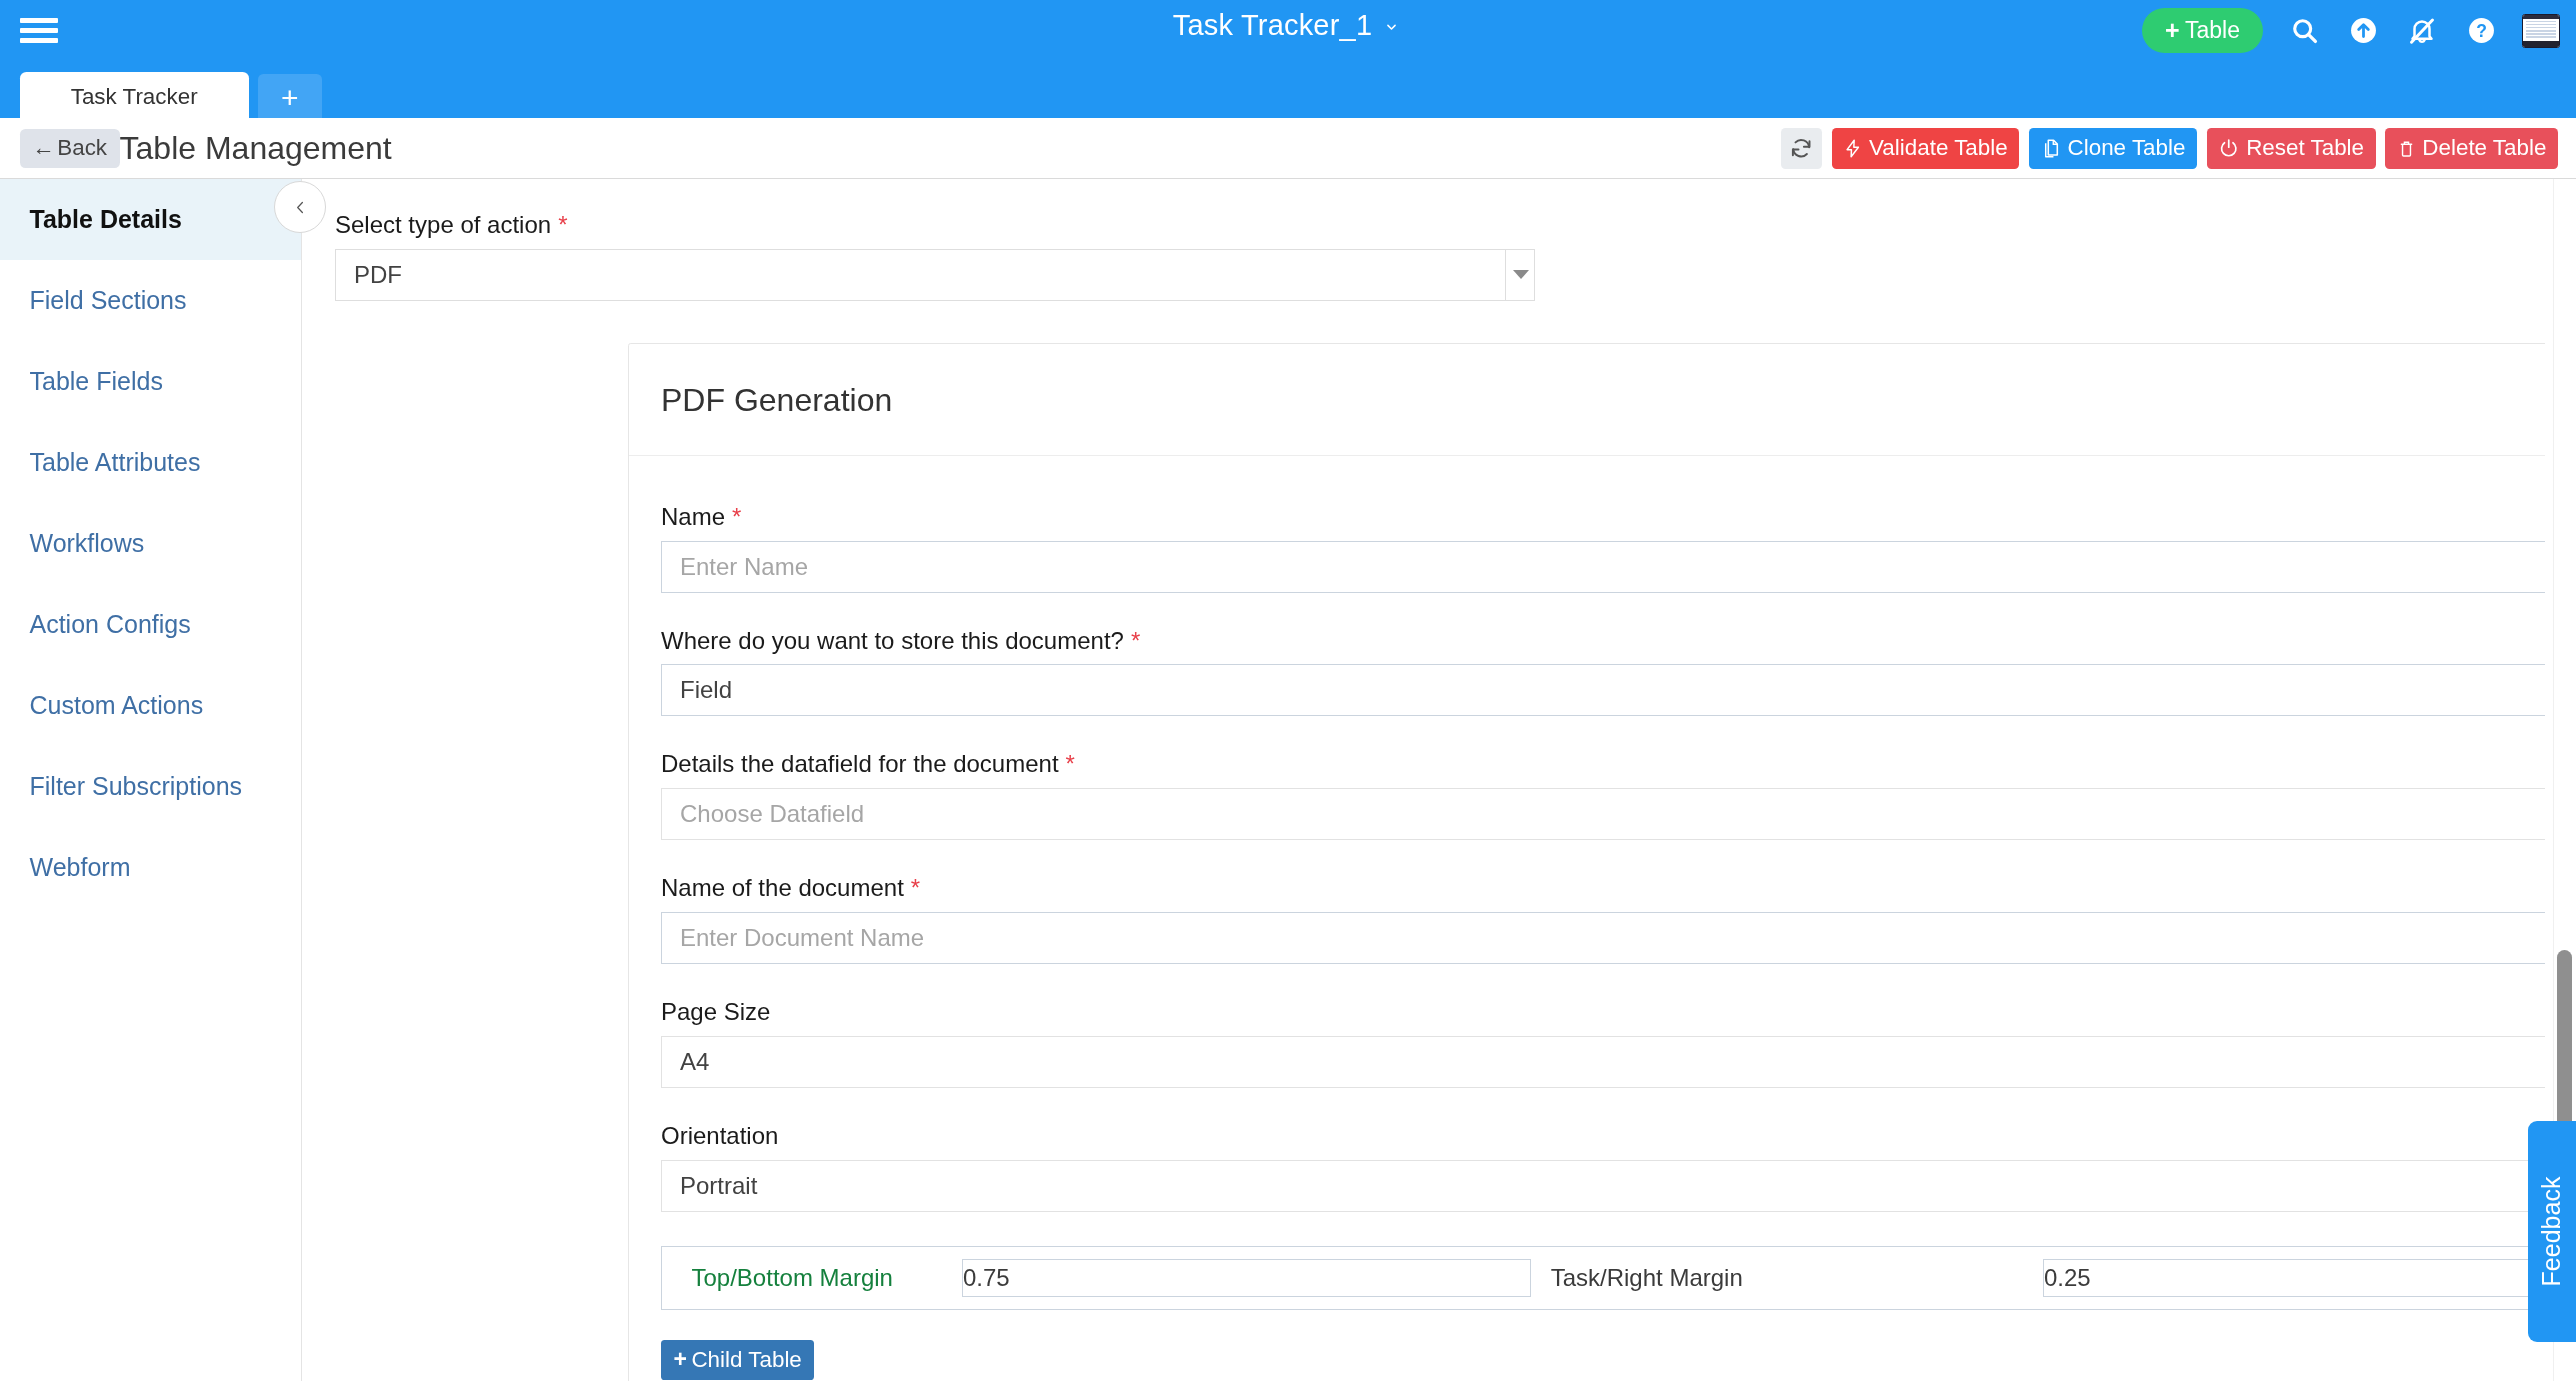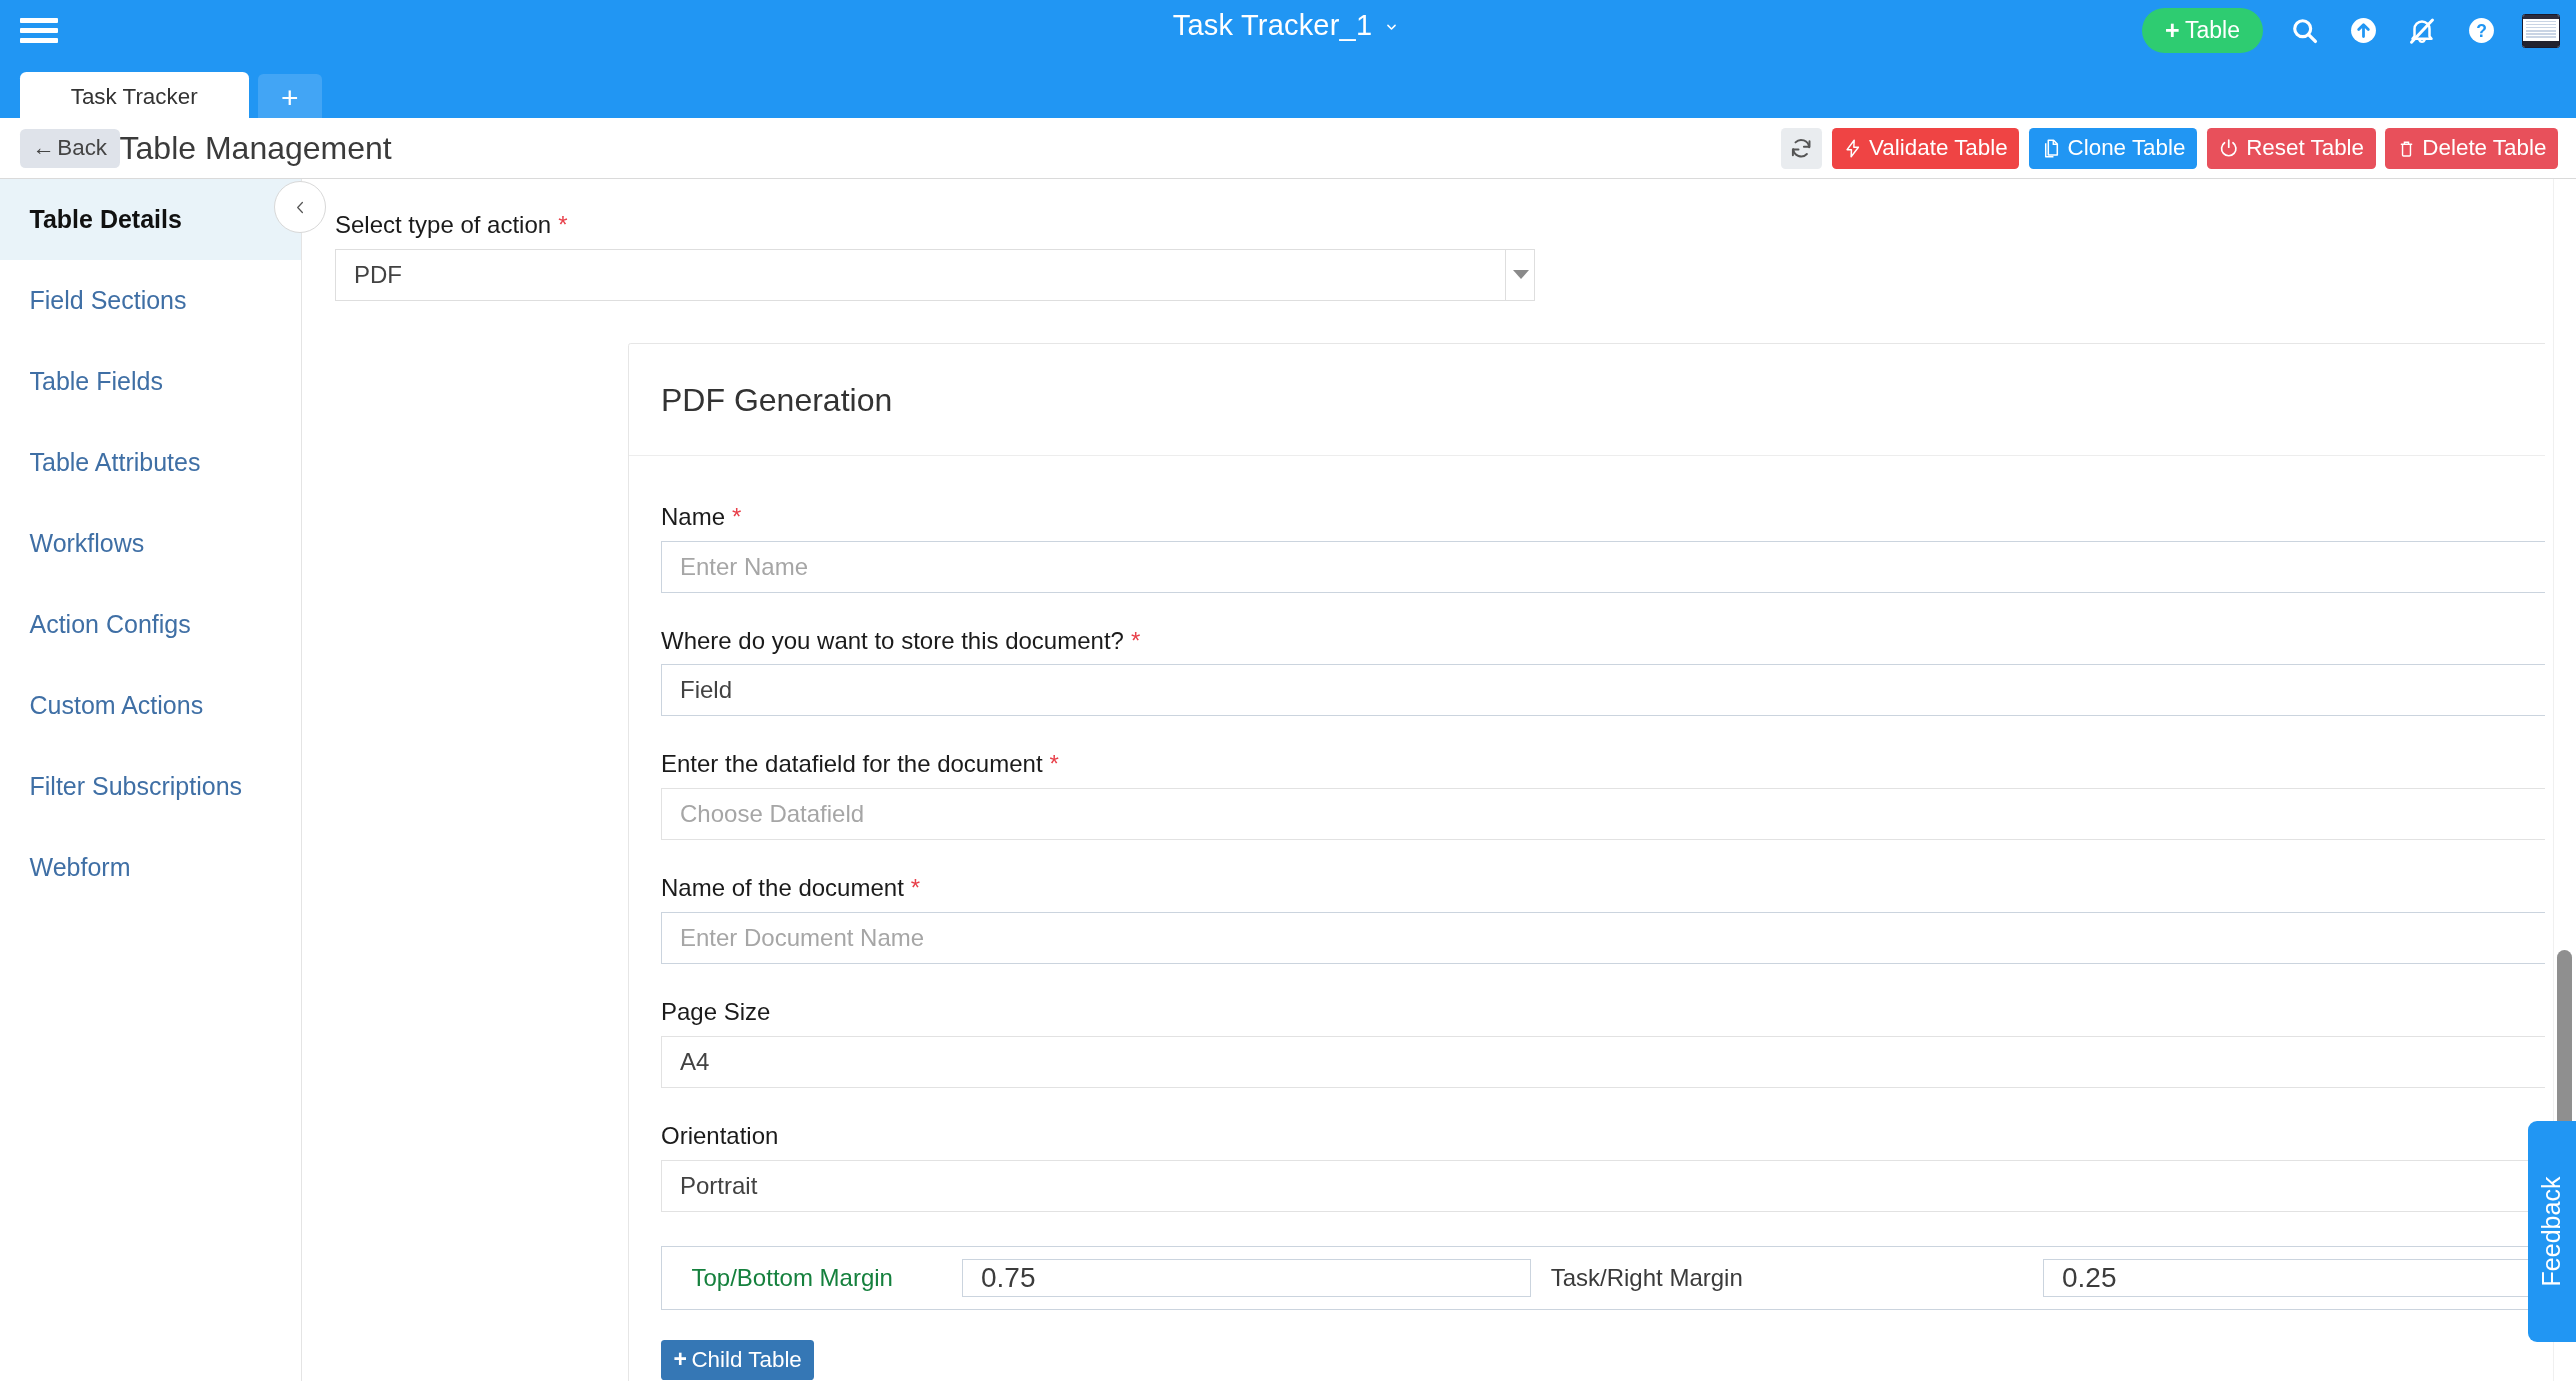--- a/index.html
+++ b/index.html
@@ -199,21 +199,21 @@
   .margin-row {
     border: 0.9px solid #cbd4de; height: 64px; display: flex;
     align-items: center; margin-bottom: 30px;
   }
   .margin-label {
     font-size: 24px; color: #15803d; padding-left: 29.5px;
     width: 300px; flex: none;
   }
   .margin-input {
     height: 38px; border: 0.9px solid #cbd4de; background: #fff;
-    font-size: 28px; color: #3c3c3c; padding-left: 18px;
+    font-size: 24px; color: #3c3c3c; 
     font-family: inherit; outline: none; width: 569px;
   }
   .margin-label2 { font-size: 24px; color: #3b3b3b; width: 512px; flex:none; padding-left: 19.7px;}
 
   .child-btn {
     background: #3577b5; color: #ffffff; border: none;
     border-radius: 3.6px; height: 40px; padding: 0 12.5px;
     font-size: 22.4px; font-family: inherit; cursor: pointer;
     display: inline-flex; align-items: center; gap: 4.5px;
   }
@@ -416,21 +416,21 @@
           <span class="req">*</span>
         </div>
         <div class="sel-field blue-edge">
           <div class="select-box">Field</div>
 
         </div>
       </div>
 
       <div class="field">
         <div class="label">
-          <span>Enter the datafield for the document</span>
+          <span>Details the datafield for the document</span>
           <span class="req">*</span>
         </div>
         <div class="sel-field">
           <div class="select-box">
               <span class="ph">Choose Datafield</span>
             </div>
 
         </div>
       </div>
 

